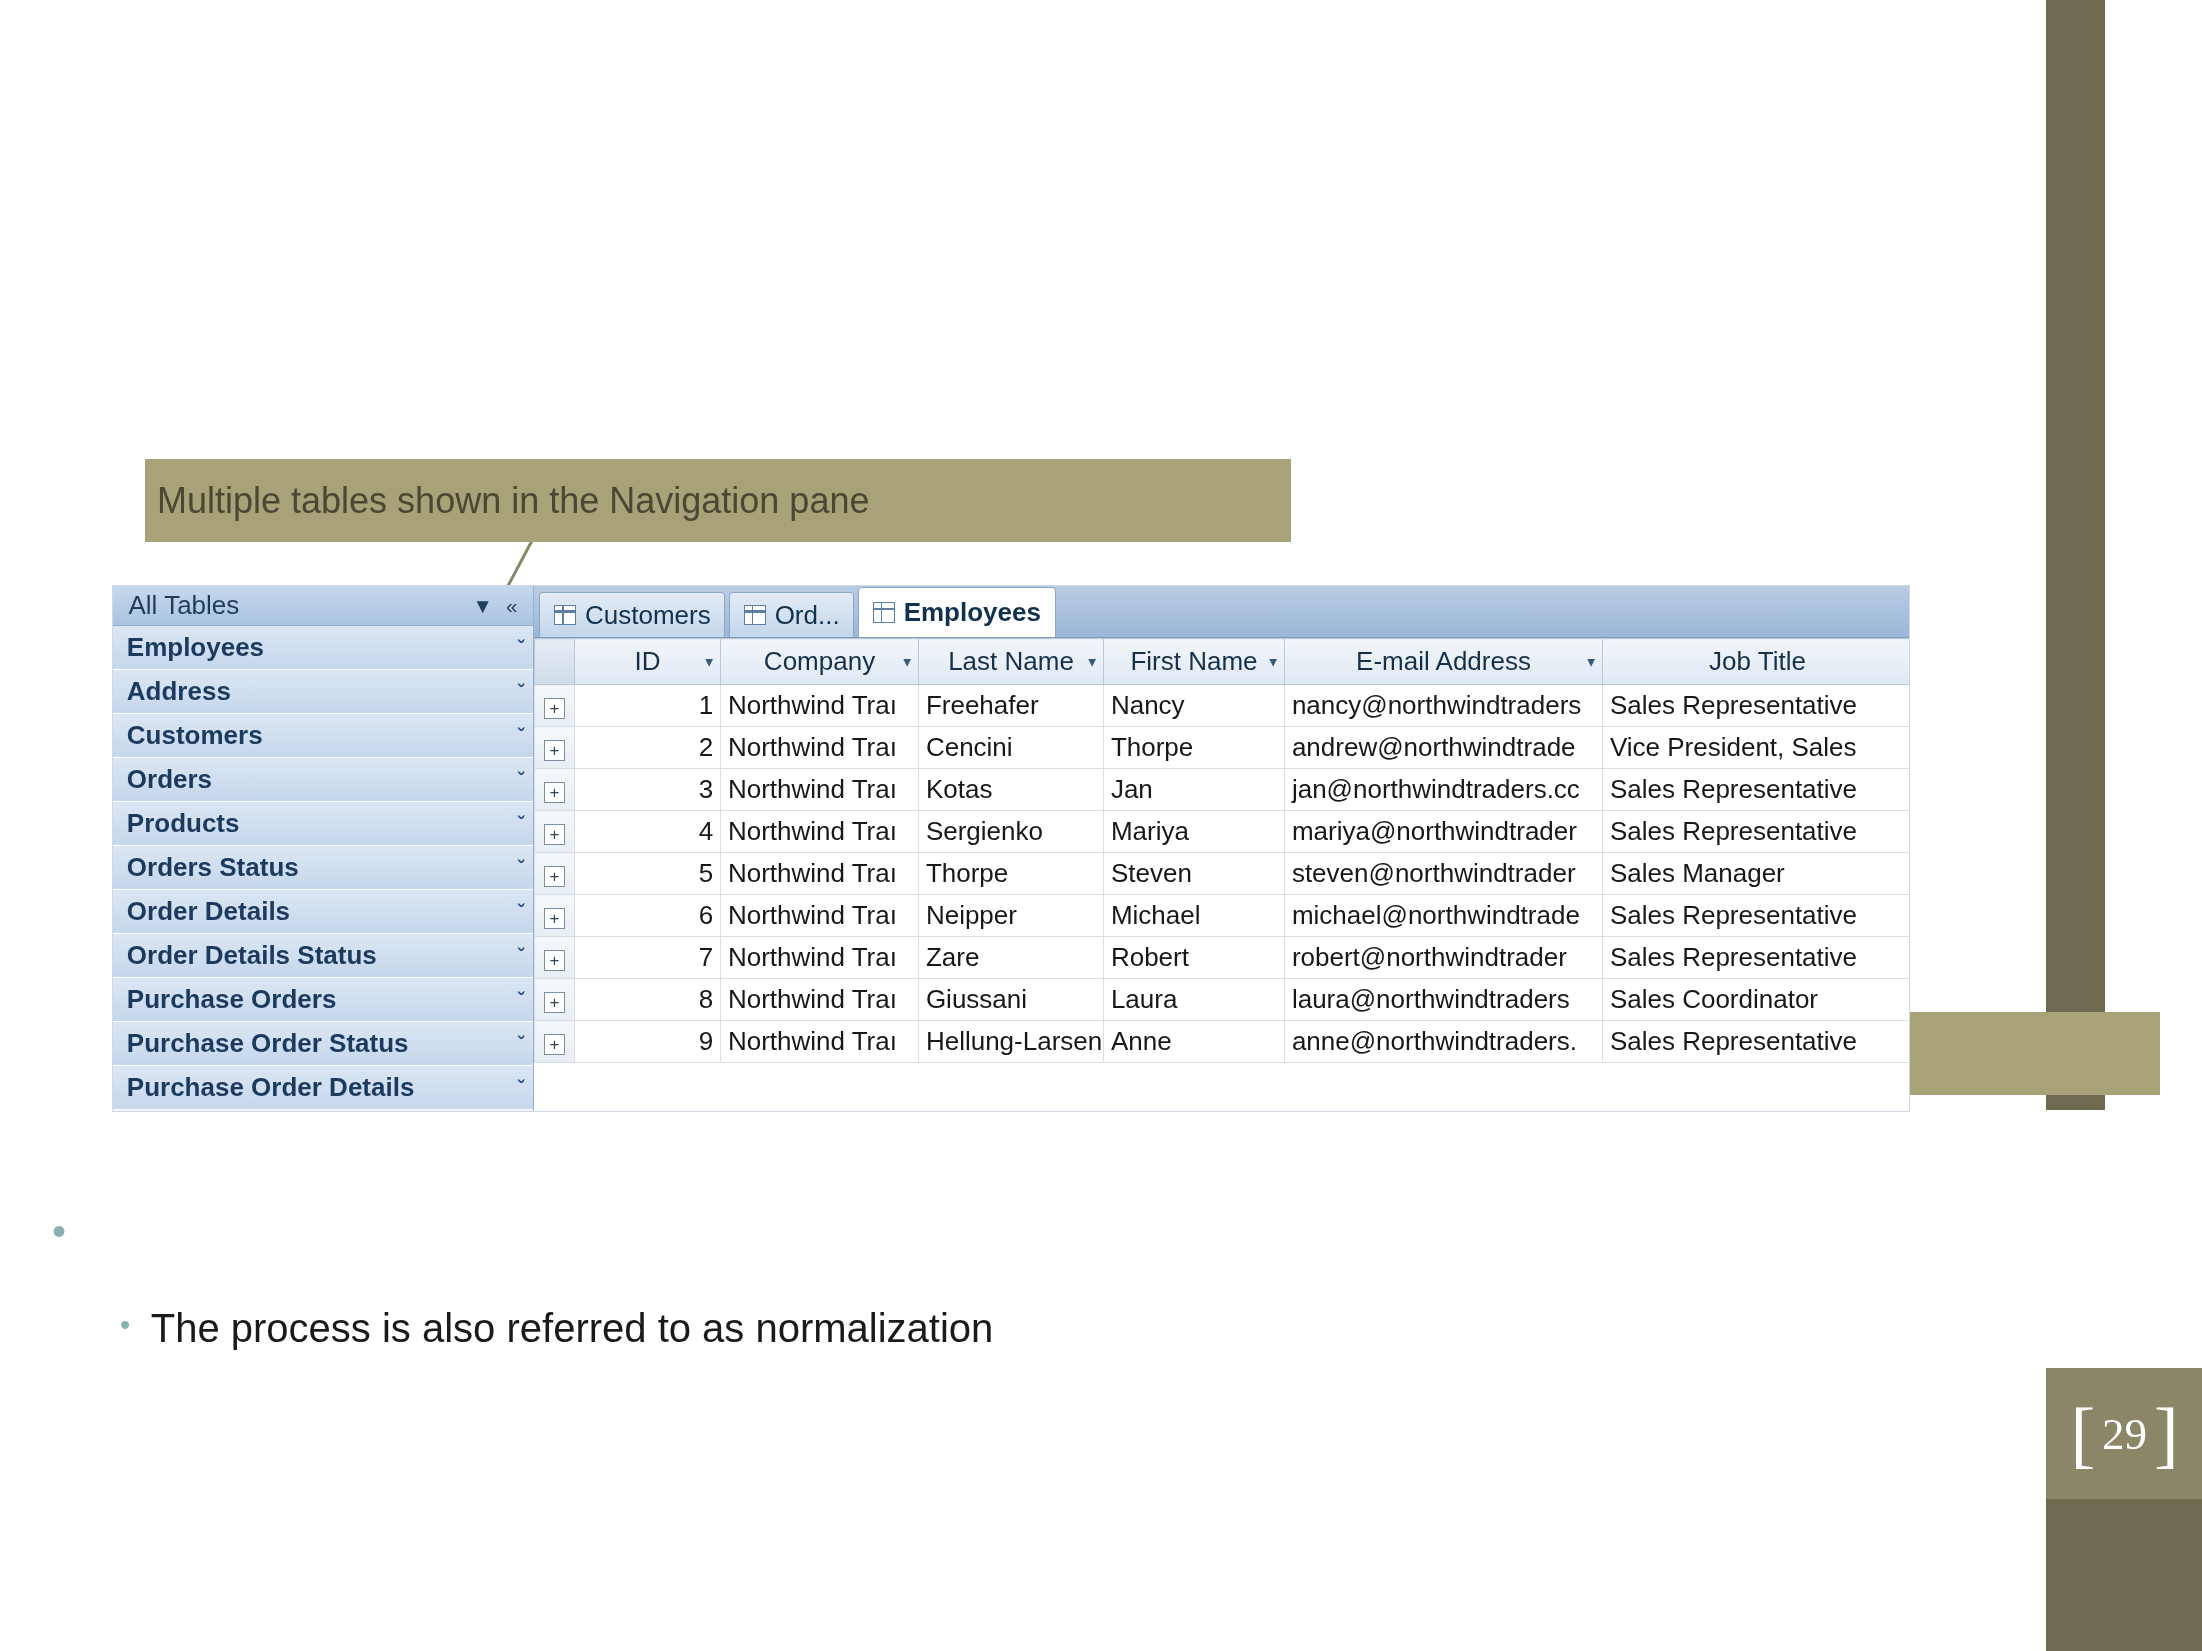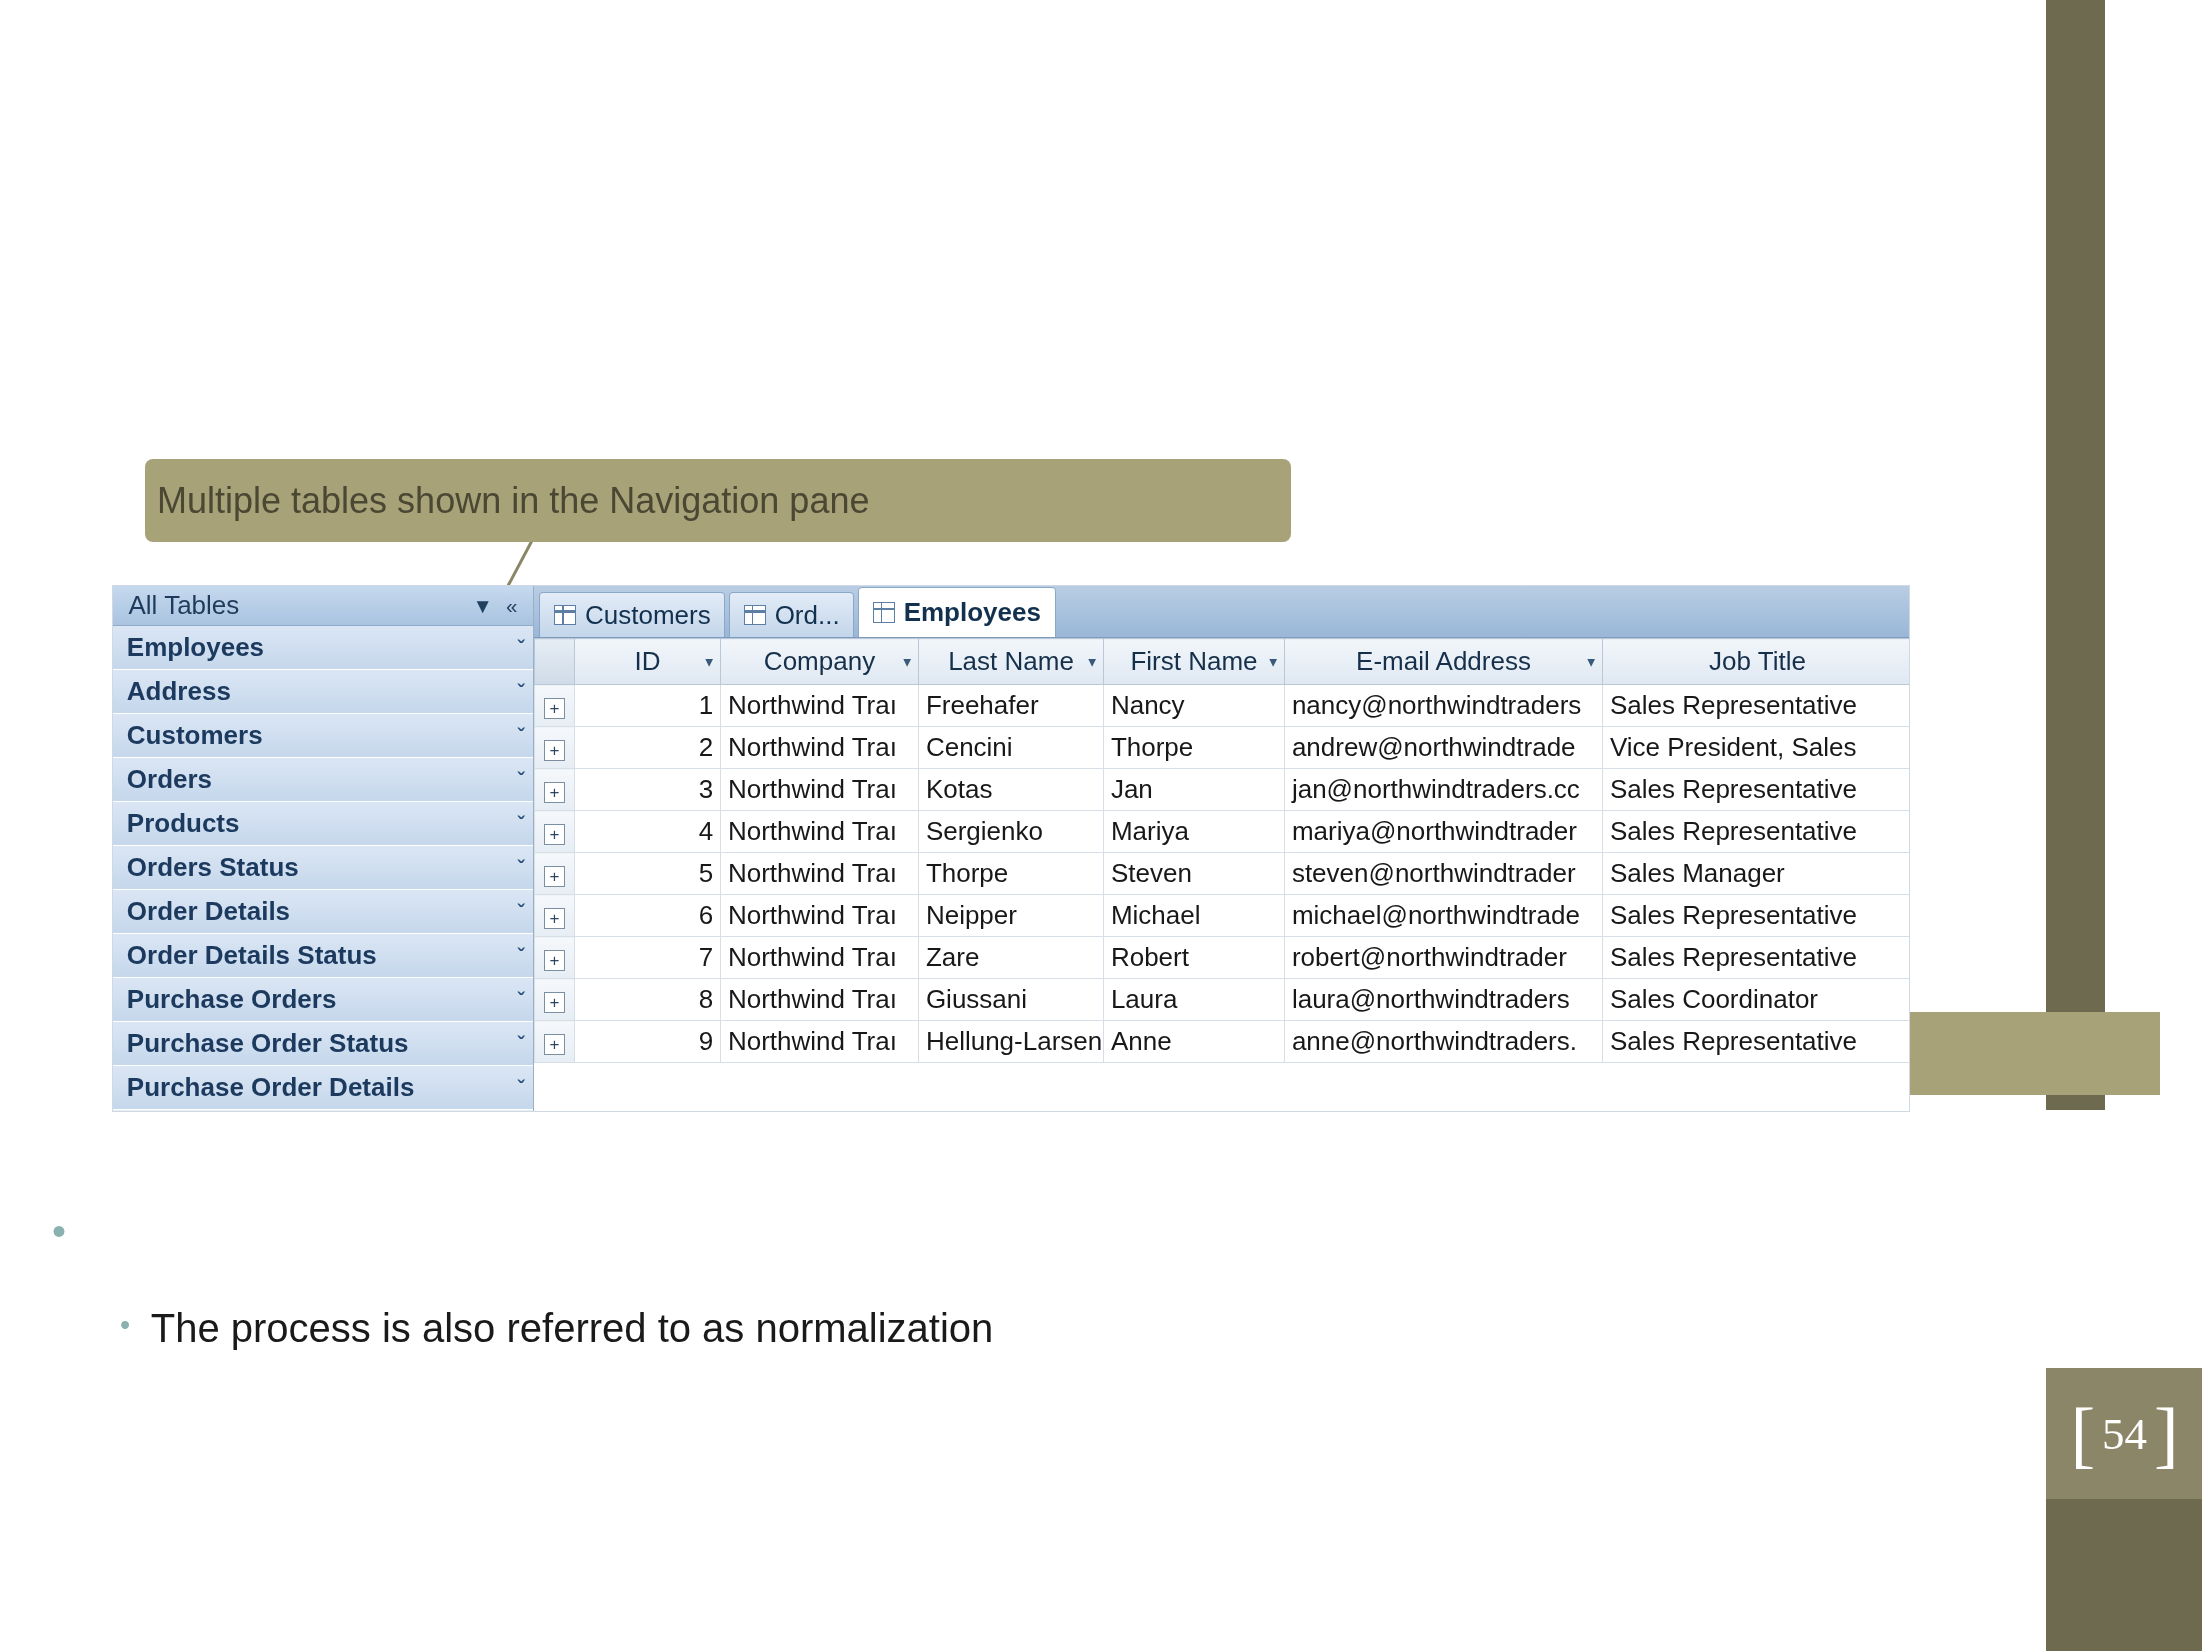--- a/index.html
+++ b/index.html
@@ -83,21 +83,20 @@
     display: flex;
     align-items: center;
     padding-left: 12px;
     box-sizing: border-box;
   }
   .callout-nav {
     left: 145px;
     top: 459px;
     width: 1146px;
     height: 83px;
-    border-radius: 8px;
   }
   .callout-tabs {
     left: 1172px;
     top: 1012px;
     width: 988px;
     height: 83px;
   }
 
   .leader {
     position: absolute;
@@ -310,21 +309,21 @@
 </style>
 </head>
 <body>
 
 <div class="slide">
 
   <div class="right-bar-top"></div>
   <div class="right-bar-bottom"></div>
   <div class="page-number-box">
     <span class="bracket">[</span>
-    <span>54</span>
+    <span>29</span>
     <span class="bracket">]</span>
   </div>
 
 
   <div class="leader" style="left:533px; top:542px; width:142px; transform: rotate(118deg);"></div>
   <div class="leader" style="left:1075px; top:637px; width:594px; transform: rotate(32deg);"></div>
 
   <div class="callout callout-nav">Multiple tables shown in the Navigation pane</div>
   <div class="callout callout-tabs">Multiple table tabs identify open tables</div>
 

